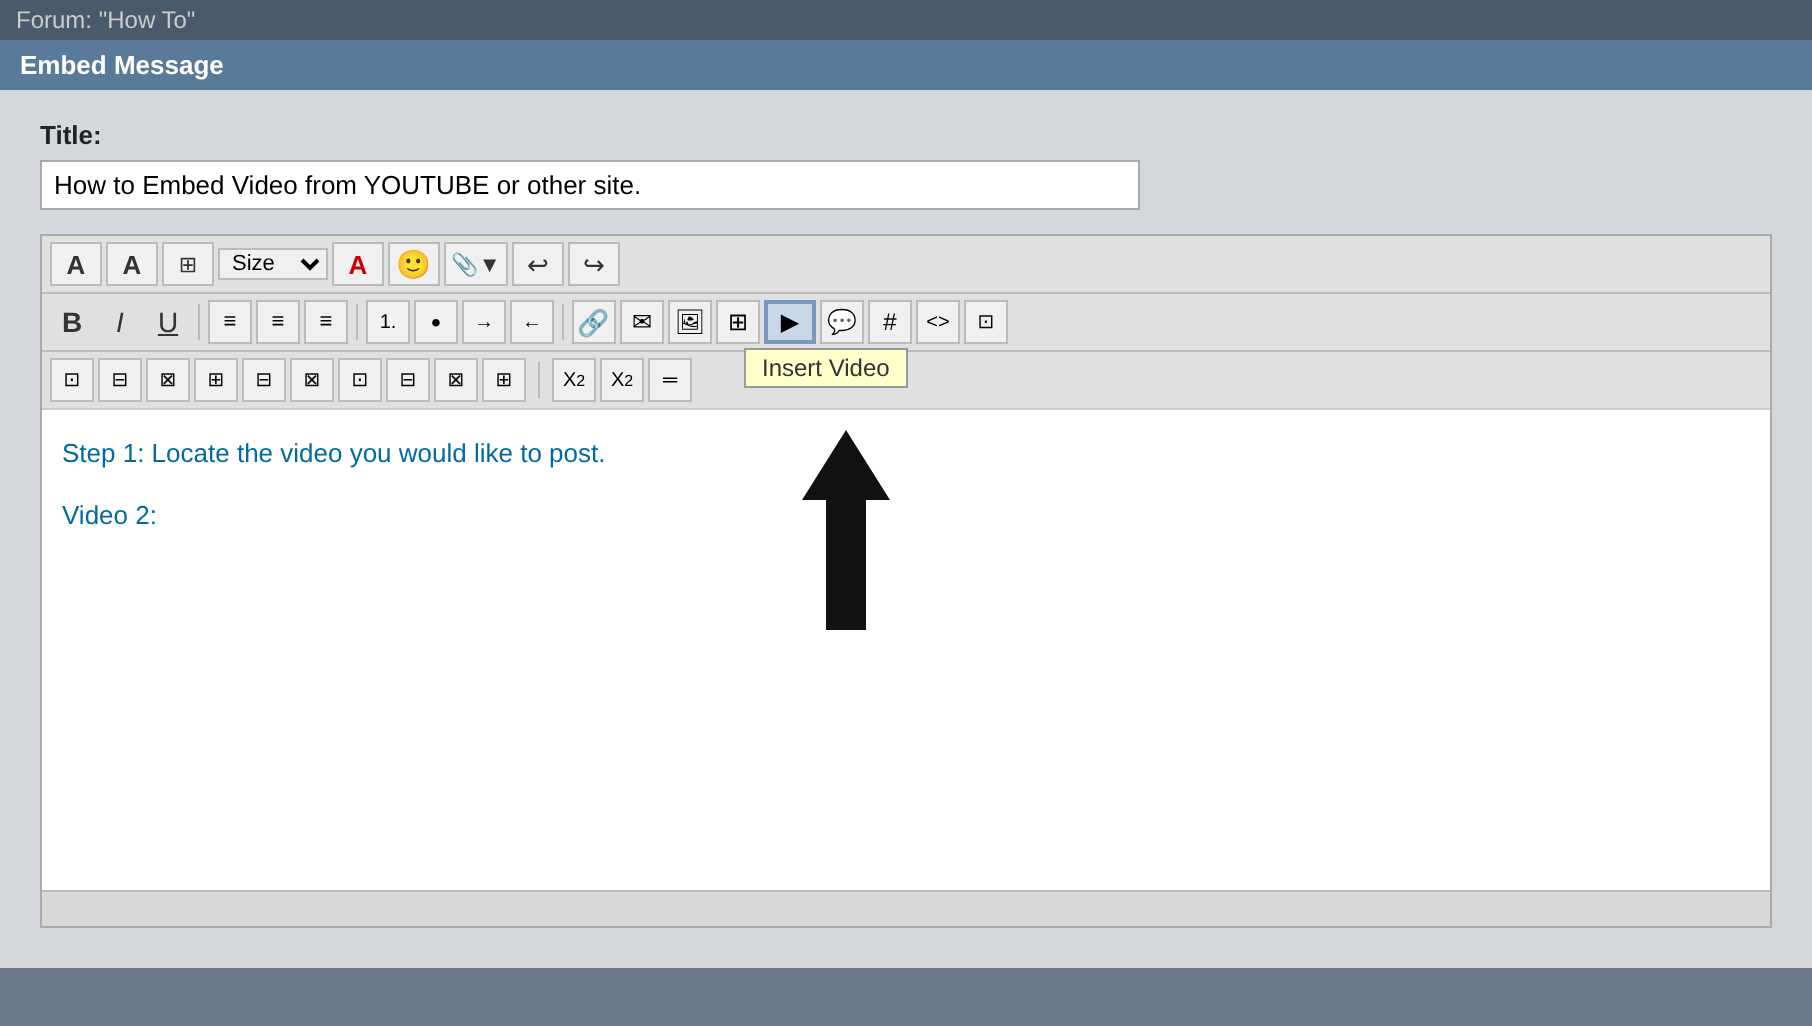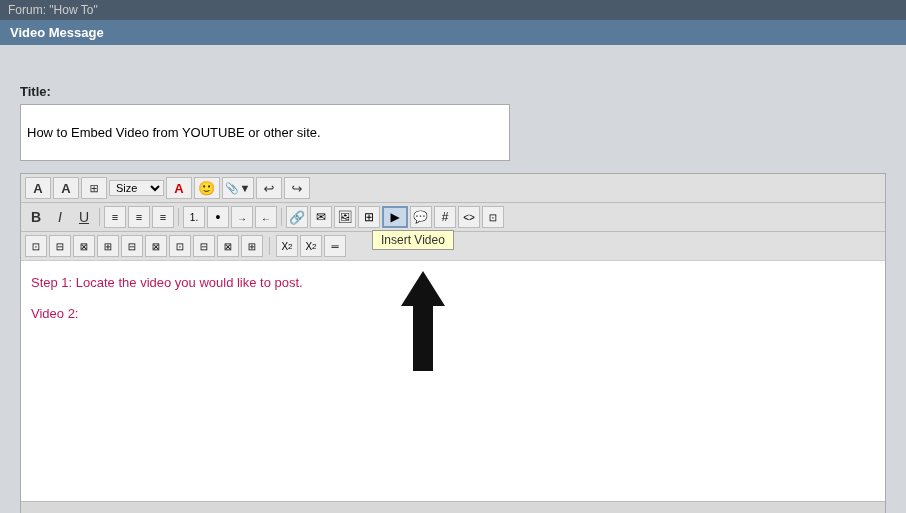--- a/index.html
+++ b/index.html
@@ -11,27 +11,27 @@
     }
   </style>
 </head>
 <body>
 
 <div>
   <span style="background:#4a5a6a;color:#ccc;font-size:12px;padding:3px 8px;display:block;">Forum: "How To"</span>
 </div>
 
 <div style="background:#5a7a9a;color:#fff;padding:5px 10px;font-size:13px;font-weight:bold;">
-  <span>Video Message</span>
+  <span>Embed Message</span>
 </div>
 
 <div style="background:#d4d8dc;padding:15px 20px 20px 20px;">
 
-  <div style="font-size:13px;font-weight:bold;margin-bottom:5px;color:#222;margin-top:24px;">Title:</div>
-  <input type="text" style="width: 490px; padding: 20px 6px; border: 1px solid rgb(170, 170, 170); background: rgb(255, 255, 255); font-size: 13px; margin-bottom: 12px;" value="How to Embed Video from YOUTUBE or other site.">
+  <div style="font-size:13px;font-weight:bold;margin-bottom:5px;color:#222;">Title:</div>
+  <input type="text" style="width: 550px; padding: 4px 6px; border: 1px solid rgb(170, 170, 170); background: rgb(255, 255, 255); font-size: 13px; margin-bottom: 12px;" value="How to Embed Video from YOUTUBE or other site.">
 
   <div style="border:1px solid #aaa;background:#e8e8e8;">
 
     <div style="display:flex;align-items:center;padding:3px 4px;background:#e0e0e0;border-bottom:1px solid #bbb;gap:2px;">
       <button style="display:inline-flex;align-items:center;justify-content:center;width:26px;height:22px;border:1px solid #bbb;background:#f0f0f0;cursor:pointer;font-size:13px;font-weight:bold;color:#333;">A</button>
       <button style="display:inline-flex;align-items:center;justify-content:center;width:26px;height:22px;border:1px solid #bbb;background:#f0f0f0;cursor:pointer;font-size:13px;font-weight:bold;color:#333;">A</button>
       <button style="display:inline-flex;align-items:center;justify-content:center;width:26px;height:22px;border:1px solid #bbb;background:#f0f0f0;cursor:pointer;font-size:11px;color:#333;">⊞</button>
       <select style="height:16px;border:1px solid #bbb;background:#f0f0f0;font-size:11px;padding:0 2px;min-width:55px;">
         <option>Size</option>
         <option>8</option>
@@ -88,21 +88,21 @@
       <button style="display:inline-flex;align-items:center;justify-content:center;width:22px;height:22px;border:1px solid #bbb;background:#f0f0f0;cursor:pointer;font-size:10px;">⊡</button>
       <button style="display:inline-flex;align-items:center;justify-content:center;width:22px;height:22px;border:1px solid #bbb;background:#f0f0f0;cursor:pointer;font-size:10px;">⊟</button>
       <button style="display:inline-flex;align-items:center;justify-content:center;width:22px;height:22px;border:1px solid #bbb;background:#f0f0f0;cursor:pointer;font-size:10px;">⊠</button>
       <button style="display:inline-flex;align-items:center;justify-content:center;width:22px;height:22px;border:1px solid #bbb;background:#f0f0f0;cursor:pointer;font-size:10px;">⊞</button>
       <div style="width:1px;height:18px;background:#bbb;margin:0 4px;"></div>
       <button style="display:inline-flex;align-items:center;justify-content:center;width:22px;height:22px;border:1px solid #bbb;background:#f0f0f0;cursor:pointer;font-size:10px;">X<sub style="font-size:8px;">2</sub></button>
       <button style="display:inline-flex;align-items:center;justify-content:center;width:22px;height:22px;border:1px solid #bbb;background:#f0f0f0;cursor:pointer;font-size:10px;">X<sup style="font-size:8px;">2</sup></button>
       <button style="display:inline-flex;align-items:center;justify-content:center;width:22px;height:22px;border:1px solid #bbb;background:#f0f0f0;cursor:pointer;font-size:10px;">═</button>
     </div>
 
-    <div style="background:#fff;min-height:240px;padding:10px;font-size:13px;color:#be185d;line-height:1.8;position:relative;">
+    <div style="background:#fff;min-height:240px;padding:10px;font-size:13px;color:#0369a1;line-height:1.8;position:relative;">
       <div style="margin-bottom:8px;">Step 1: Locate the video you would like to post.</div>
       <div>
         <span>Video 2:</span>
       </div>
 
       <div style="position:absolute;top:10px;left:380px;display:flex;flex-direction:column;align-items:center;">
 
         <div style="width:0;height:0;border-left:22px solid transparent;border-right:22px solid transparent;border-bottom:35px solid #111;"></div>
 
         <div style="width:20px;height:65px;background:#111;"></div>

